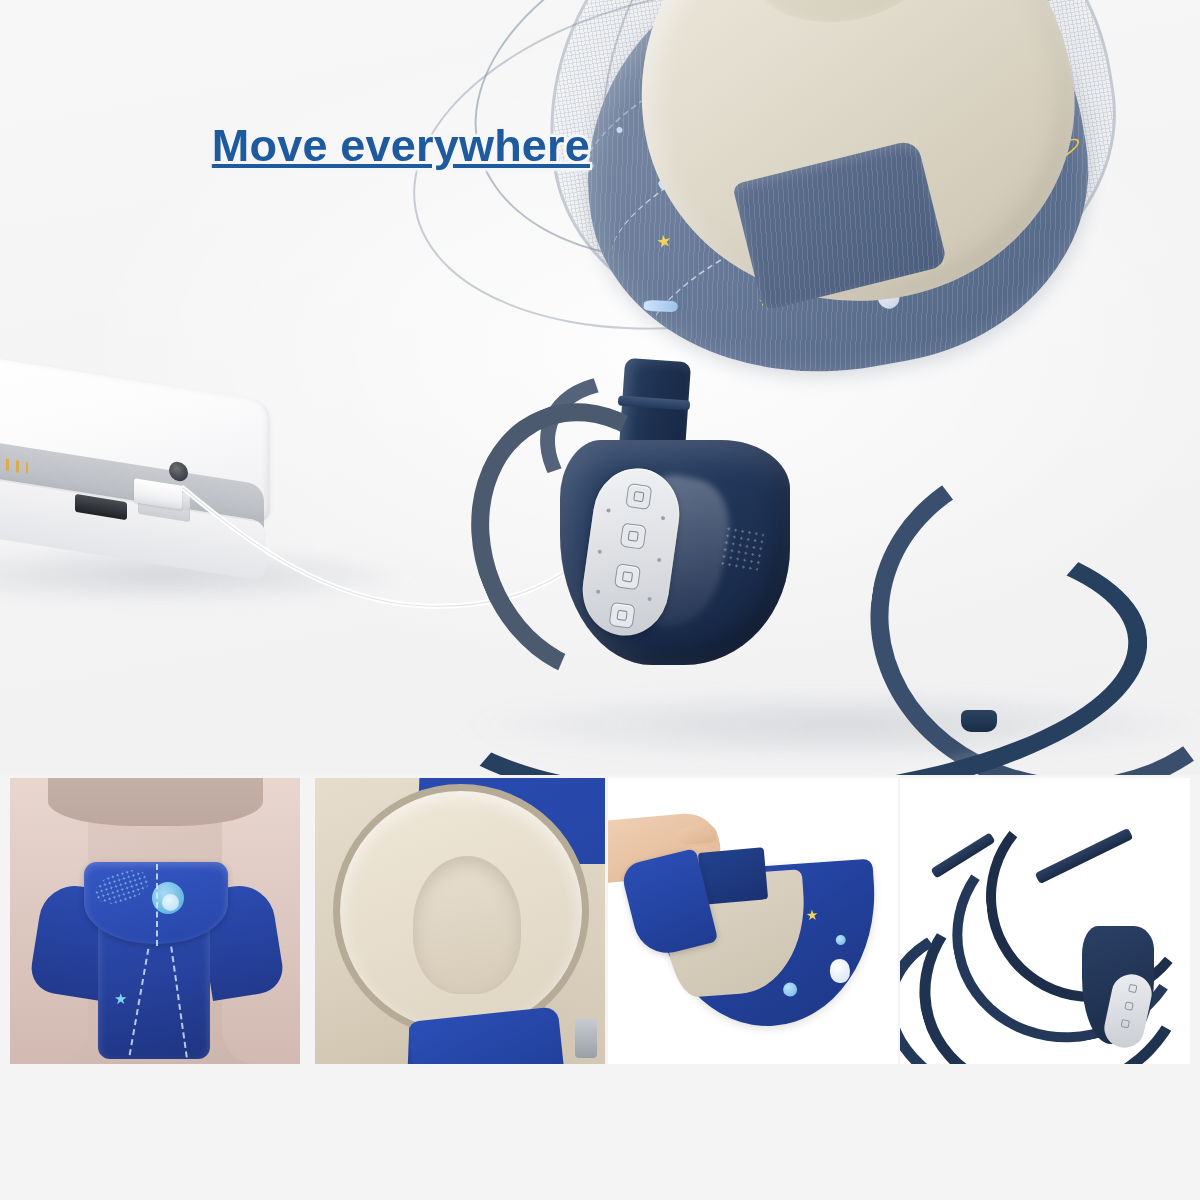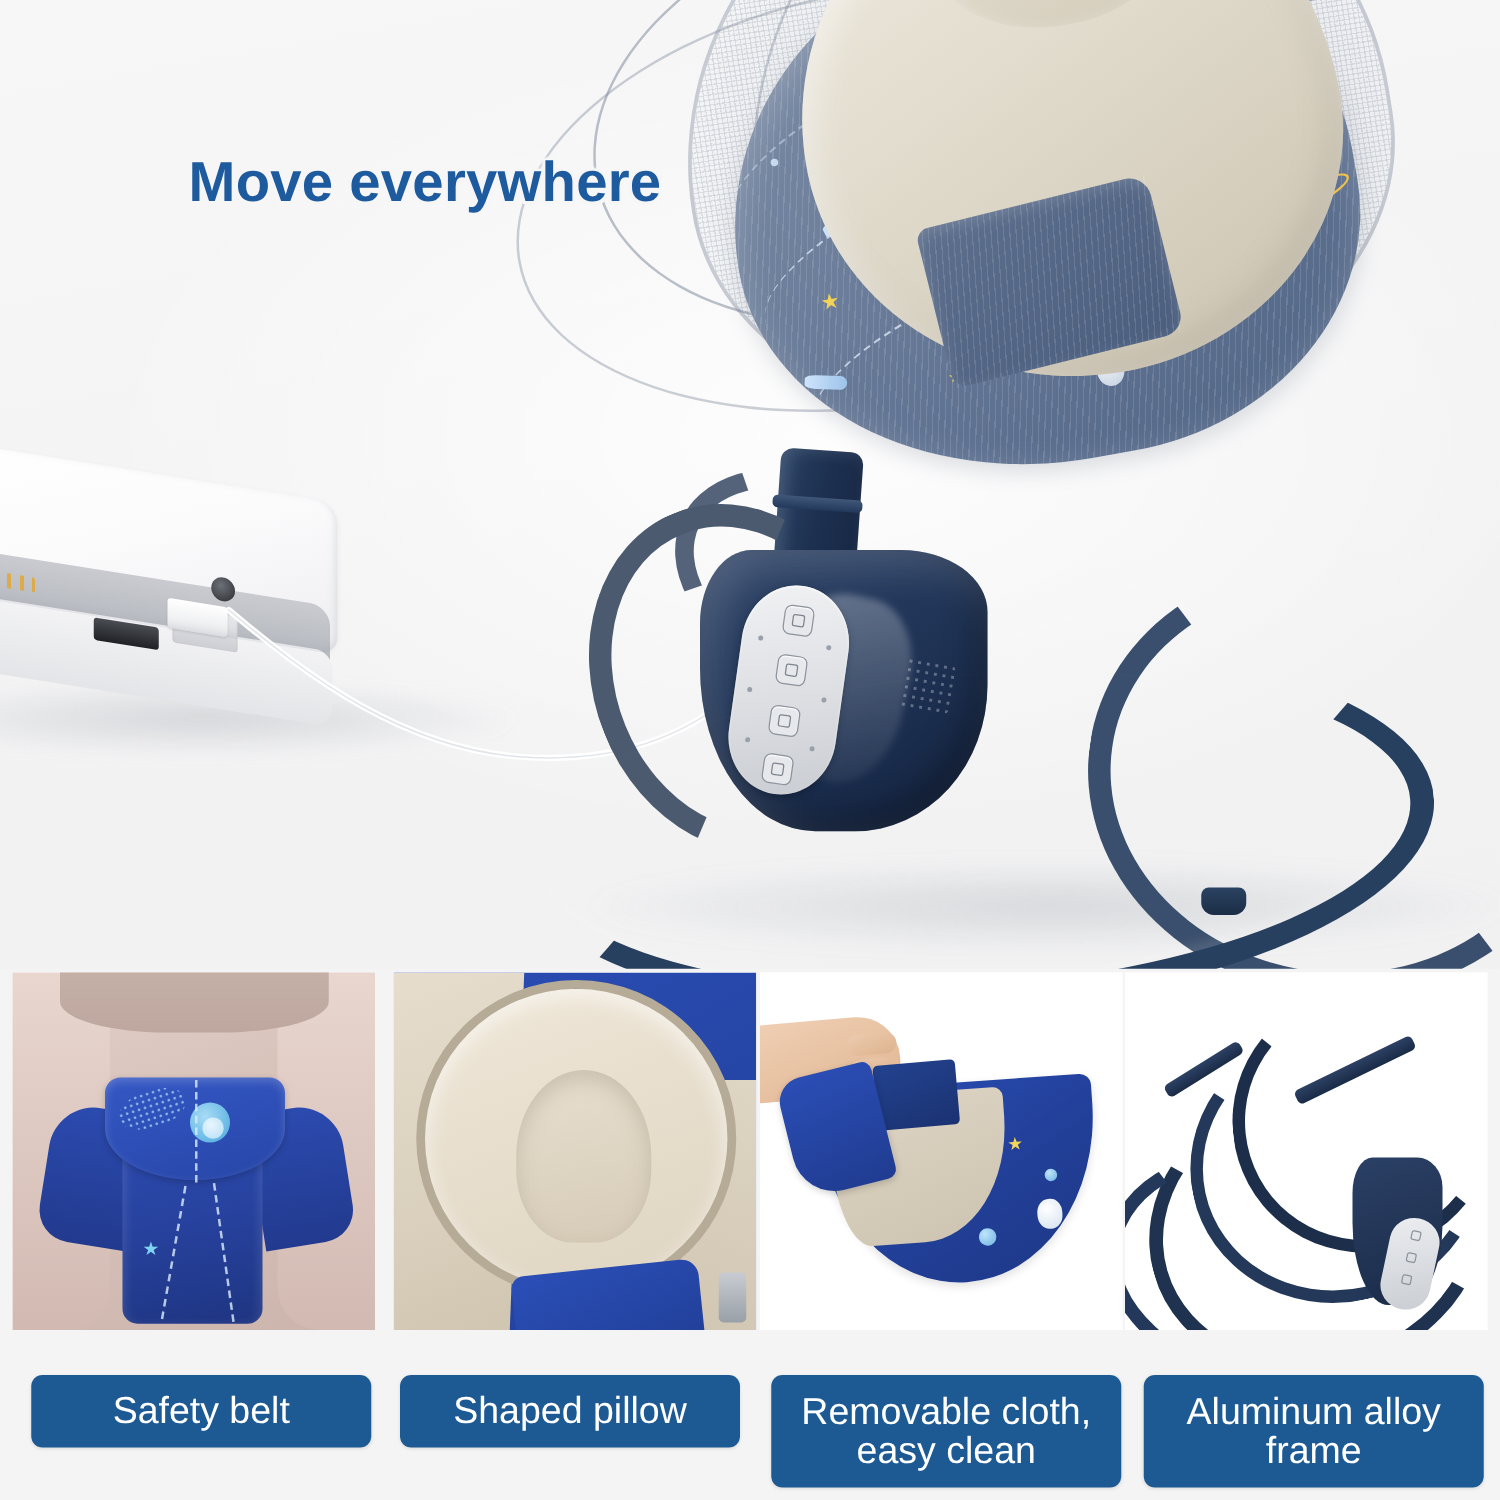--- a/index.html
+++ b/index.html
@@ -190,21 +190,21 @@
   .hl-line{
     font-size:45px;font-weight:bold;color:#1d5a9e;letter-spacing:.2px;
     line-height:1.16;
     text-shadow:
       -2px -2px 0 #f6f6f7, 2px -2px 0 #f6f6f7,-2px 2px 0 #f6f6f7, 2px 2px 0 #f6f6f7,
       -3px 0 2px #f6f6f7, 3px 0 2px #f6f6f7, 0 -3px 2px #f6f6f7, 0 3px 2px #f6f6f7;
     white-space:nowrap;
   }
   .hl-1{text-align:left;padding-left:18px;}
   .hl-2{text-align:right;padding-right:22px;}
-  .hl-3{text-align:center;padding-left:0px;}
+  .hl-3{text-align:right;padding-left:0px;text-decoration:underline;}
 
   
   #thumbs{position:absolute;left:0;top:775px;width:1200px;height:292px;}
   .thumb{position:absolute;top:3px;width:290px;height:286px;background:#fff;overflow:hidden;}
   .t1{left:10px;} .t2{left:315px;} .t3{left:608px;} .t4{left:900px;}
 
   .ph{position:absolute;inset:0;}
 
   
   .seatbg{position:absolute;inset:0;background:linear-gradient(160deg,#e3cfc8 0%,#d8c3bb 40%,#cbb4ac 100%);}
@@ -468,20 +468,14 @@
         <div class="fr-hub"></div>
         <div class="fr-panel">
           <span class="fr-pdot" style="left:16px;top:10px;"></span>
           <span class="fr-pdot" style="left:16px;top:28px;"></span>
           <span class="fr-pdot" style="left:16px;top:46px;"></span>
         </div>
       </div>
     </div>
   </div>
 
-  <div id="captions">
-    <div class="cap c1">Safety belt</div>
-    <div class="cap c2">Shaped pillow</div>
-    <div class="cap c3">Removable cloth, easy clean</div>
-    <div class="cap c4">Aluminum alloy frame</div>
-  </div>
 
 </div>
 
 </body></html>

